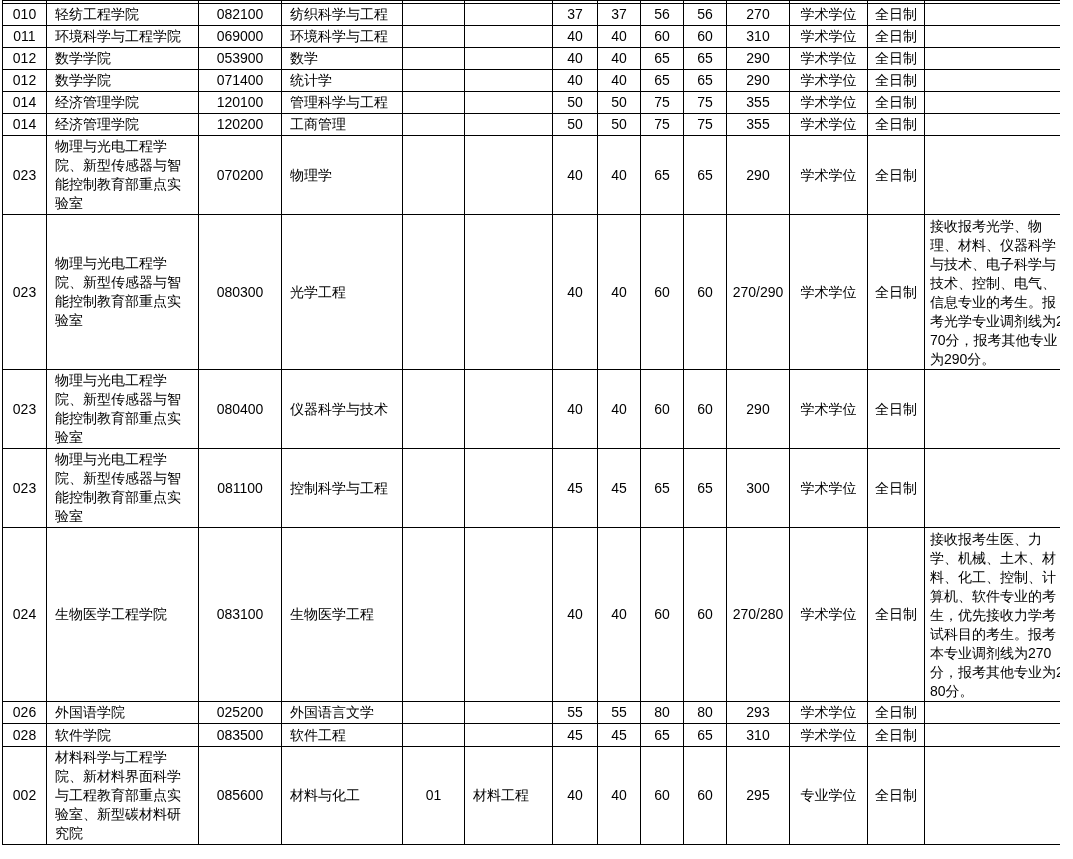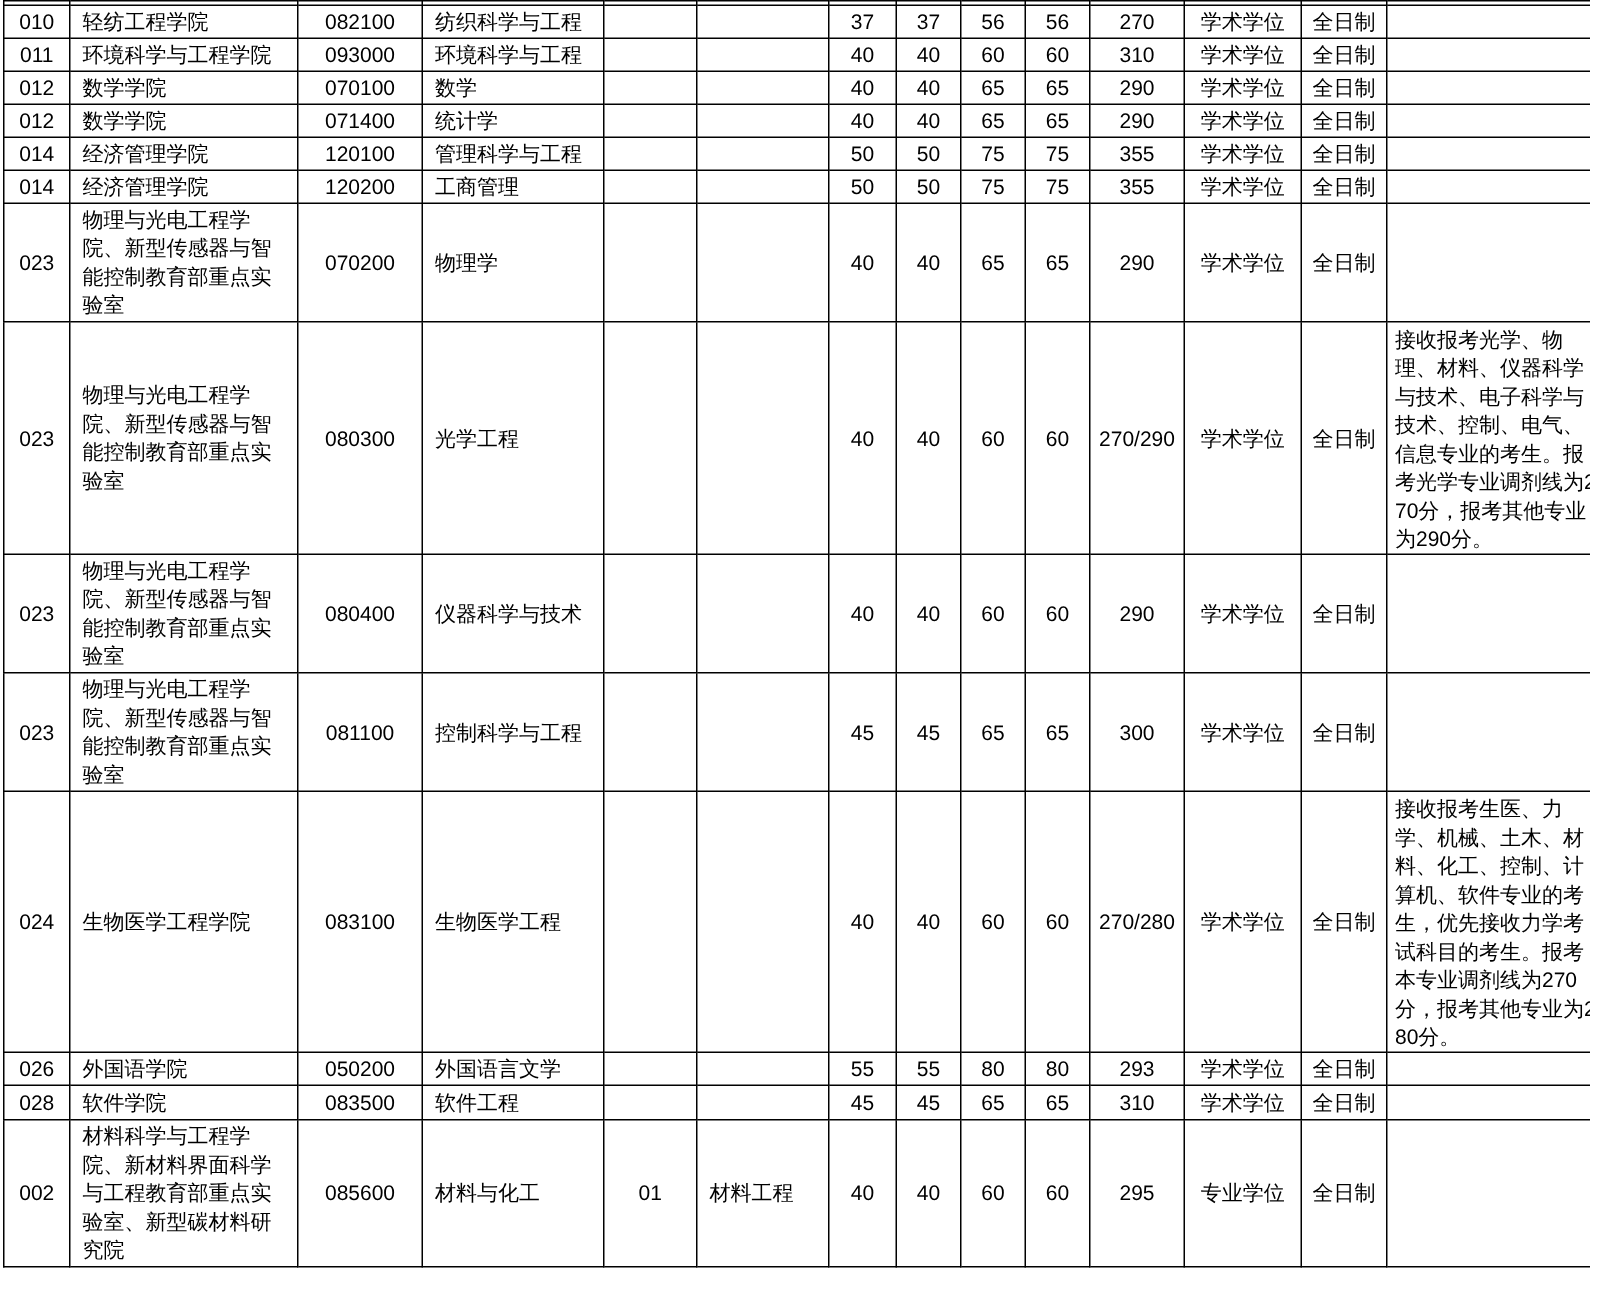--- a/index.html
+++ b/index.html
@@ -88,37 +88,37 @@
           <td class="c">56</td>
           <td class="c">56</td>
           <td class="c">270</td>
           <td class="c">学术学位</td>
           <td class="c">全日制</td>
           <td class="l remark-cell"></td>
         </tr>
         <tr style="height: 22px;">
           <td class="c">011</td>
           <td class="l">环境科学与工程学院</td>
-          <td class="c">093000</td>
+          <td class="c">069000</td>
           <td class="l">环境科学与工程</td>
           <td class="c"></td>
           <td class="l"></td>
           <td class="c">40</td>
           <td class="c">40</td>
           <td class="c">60</td>
           <td class="c">60</td>
           <td class="c">310</td>
           <td class="c">学术学位</td>
           <td class="c">全日制</td>
           <td class="l remark-cell"></td>
         </tr>
         <tr style="height: 22px;">
           <td class="c">012</td>
           <td class="l">数学学院</td>
-          <td class="c">070100</td>
+          <td class="c">053900</td>
           <td class="l">数学</td>
           <td class="c"></td>
           <td class="l"></td>
           <td class="c">40</td>
           <td class="c">40</td>
           <td class="c">65</td>
           <td class="c">65</td>
           <td class="c">290</td>
           <td class="c">学术学位</td>
           <td class="c">全日制</td>
@@ -248,21 +248,21 @@
           <td class="c">60</td>
           <td class="c">60</td>
           <td class="c">270/280</td>
           <td class="c">学术学位</td>
           <td class="c">全日制</td>
           <td class="l remark-cell">接收报考生医、力学、机械、土木、材料、化工、控制、计算机、软件专业的考生，优先接收力学考试科目的考生。报考本专业调剂线为270分，报考其他专业为280分。</td>
         </tr>
         <tr style="height: 21px;">
           <td class="c">026</td>
           <td class="l">外国语学院</td>
-          <td class="c">050200</td>
+          <td class="c">025200</td>
           <td class="l">外国语言文学</td>
           <td class="c"></td>
           <td class="l"></td>
           <td class="c">55</td>
           <td class="c">55</td>
           <td class="c">80</td>
           <td class="c">80</td>
           <td class="c">293</td>
           <td class="c">学术学位</td>
           <td class="c">全日制</td>

